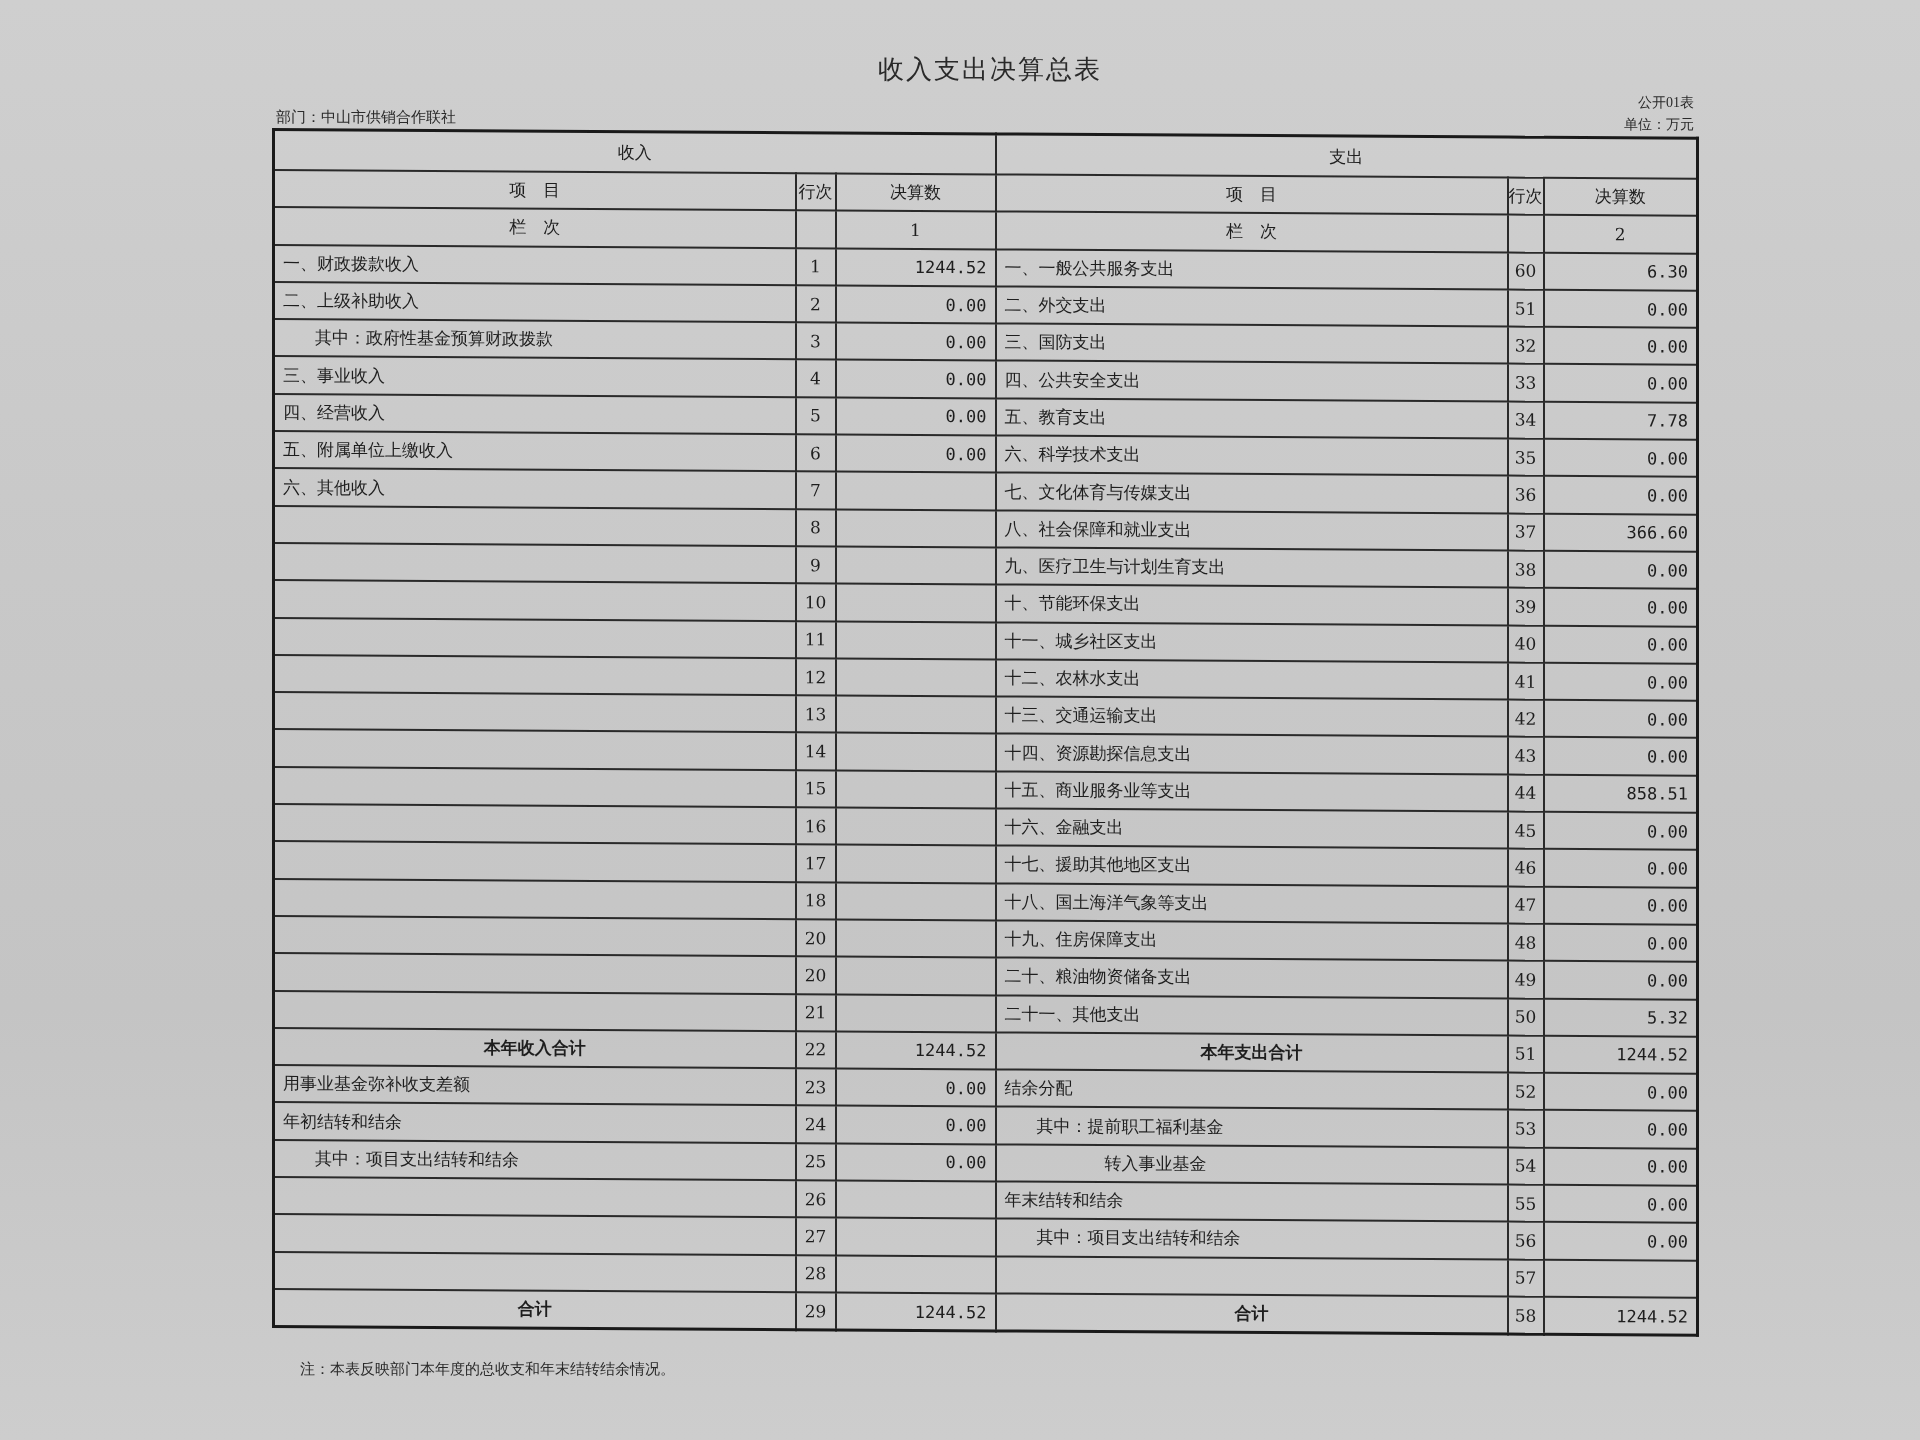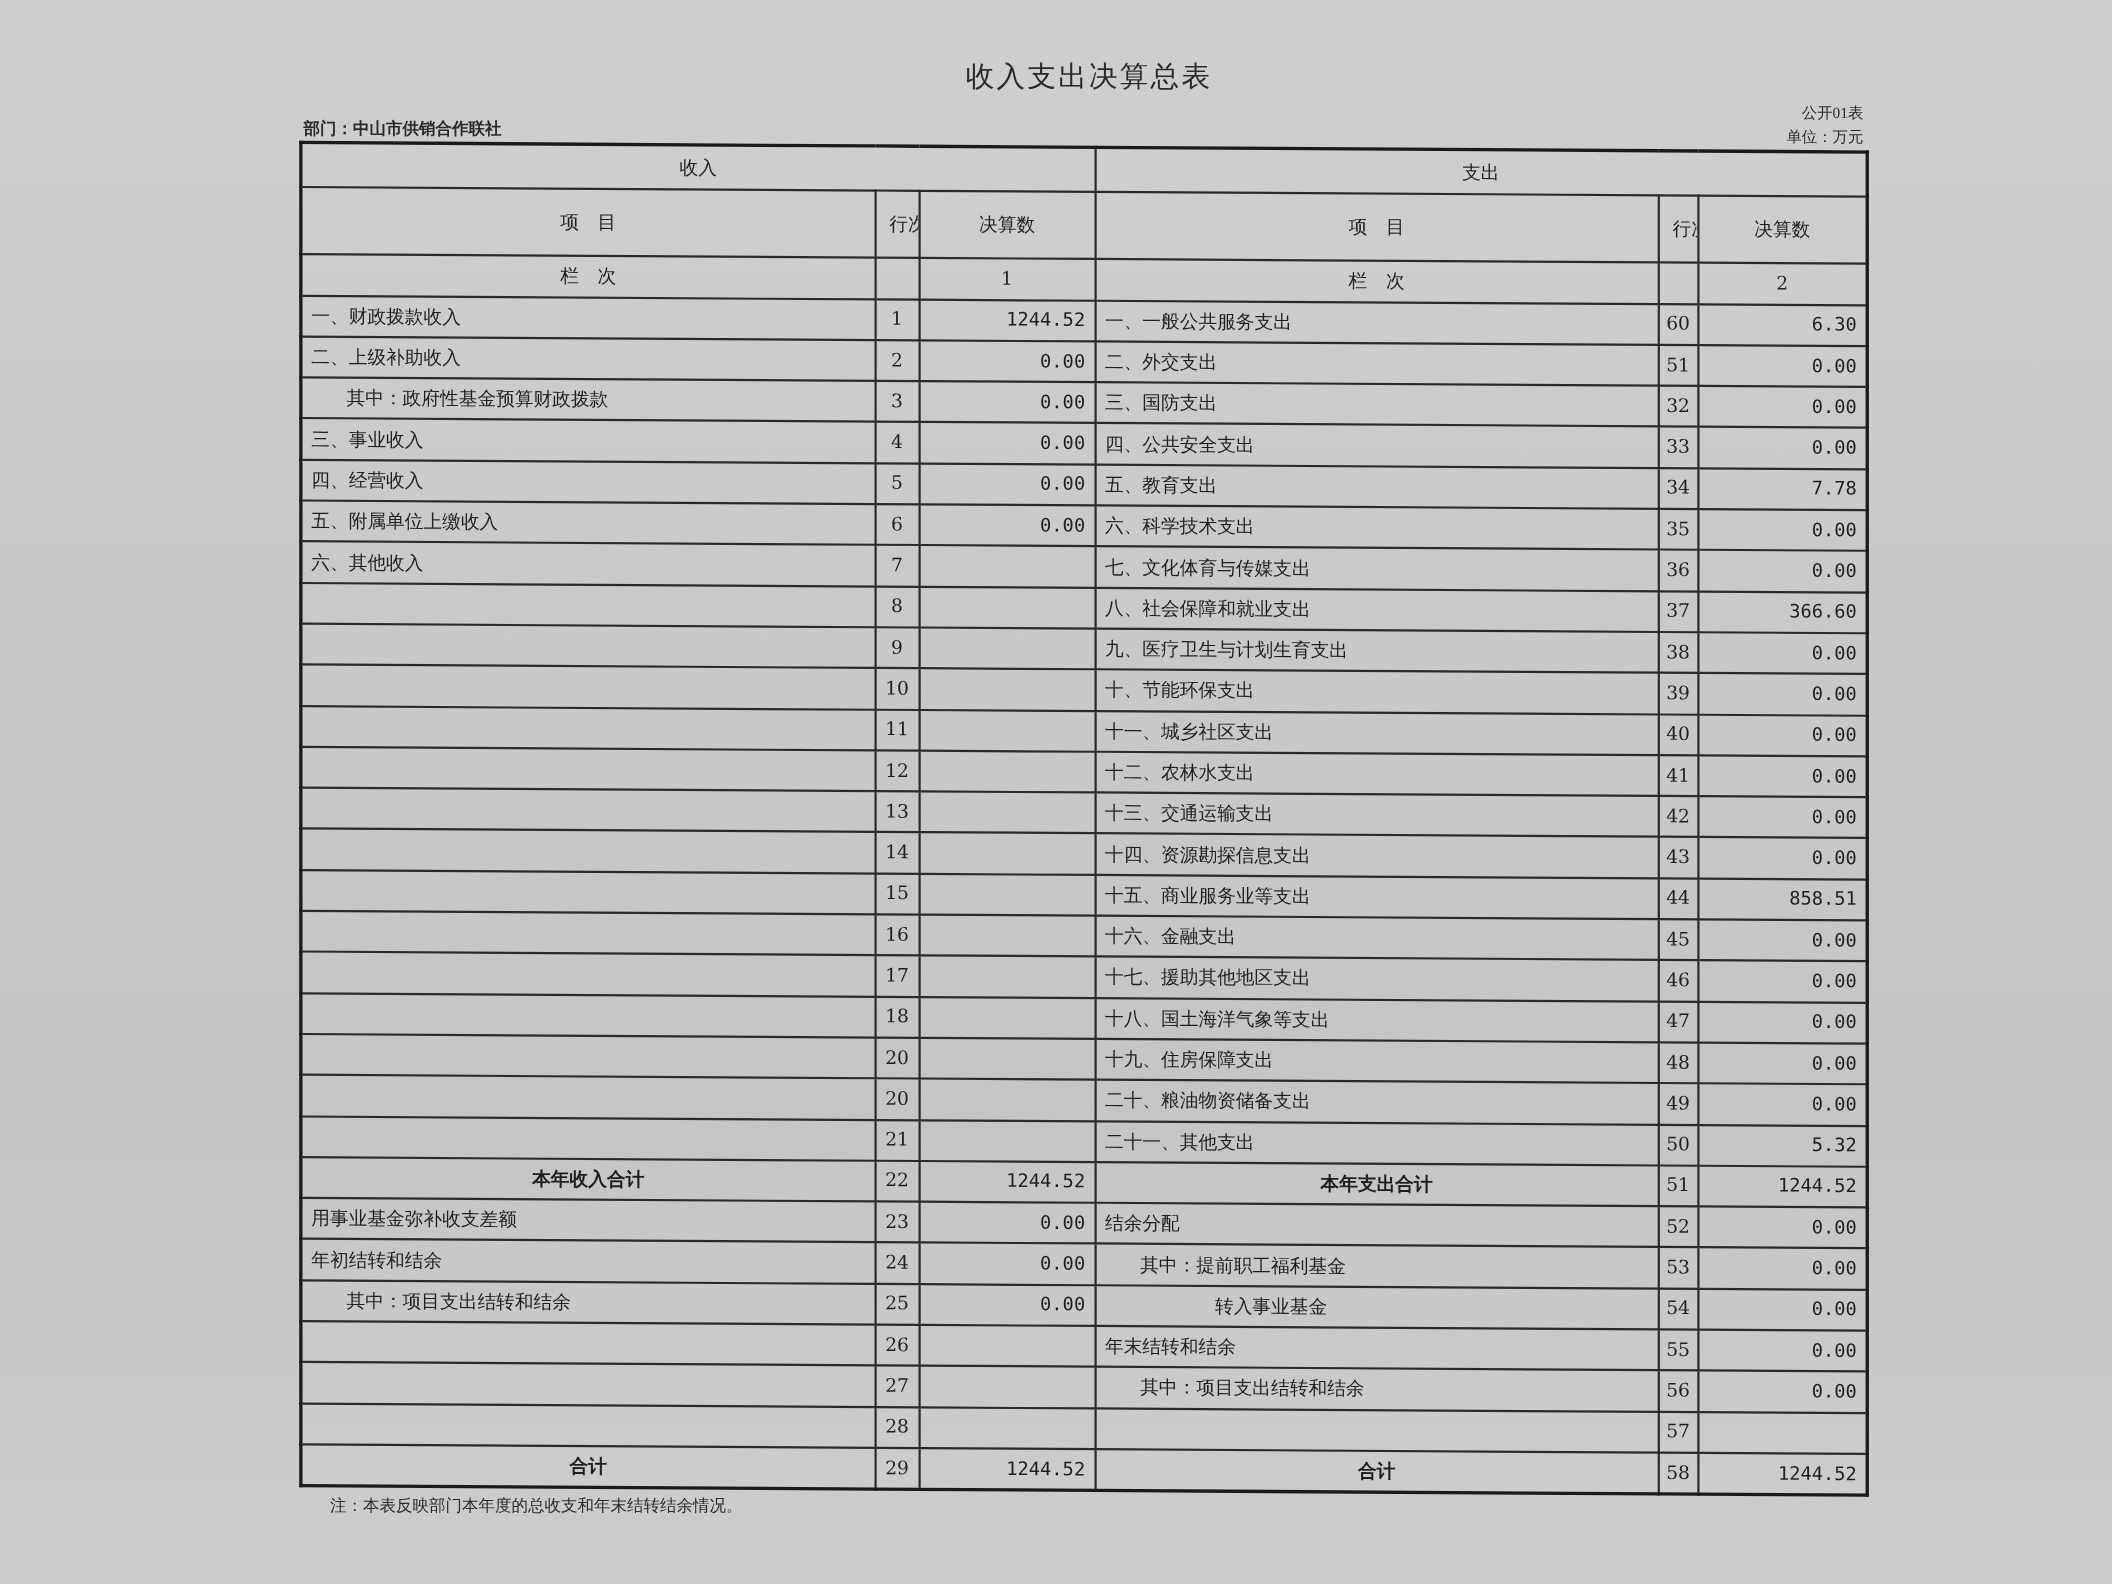--- a/index.html
+++ b/index.html
@@ -7,21 +7,21 @@
     width:1920px;height:1440px;overflow:hidden;
     background: linear-gradient(180deg,#cfcfcf 0%,#c8c8c8 40%,#c4c4c4 70%,#cdcdcd 100%);
     font-family:"DejaVu Serif","Liberation Serif",serif;
     color:#1e1e1e;
     position:relative;
   }
   .page-title{
     position:absolute;left:0;width:1980px;top:52px;text-align:center;
     font-size:26px;letter-spacing:2px;color:#2a2a2a;
   }
-  .dept{position:absolute;left:276px;top:108px;font-size:15px;color:#2a2a2a;font-weight:bold;}
+  .dept{position:absolute;left:276px;top:108px;font-size:15px;color:#2a2a2a;}
   .form-code{position:absolute;right:226px;top:94px;font-size:14px;color:#2a2a2a;text-align:right;font-family:Liberation Serif, serif;}
   .unit{position:absolute;right:226px;top:116px;font-size:14px;color:#2a2a2a;text-align:left;}
   .sheet{
     position:absolute;left:272px;top:128px;
     transform-origin:0 0;
     transform: skewY(0.35deg);
   }
   table.summary{
     border-collapse:collapse;
     border:3px solid #1a1a1a;
@@ -34,21 +34,21 @@
     padding:0 8px;
     font-size:17px;
     white-space:nowrap;
     overflow:hidden;
     background:rgba(255,255,255,0.03);
   }
   .c-item{text-align:left;}
   .c-no{text-align:center;font-size:16px;padding:0 !important;}
   .c-amt{text-align:right;font-family:"DejaVu Sans Mono","Liberation Mono",monospace;font-size:16px;}
   .c-head{text-align:center;font-size:18px;}
-  .c-head-sm{text-align:center;font-size:14px;padding:12px !important;}
+  .c-head-sm{text-align:center;font-size:14px;padding:0 !important;}
   .indent1{padding-left:40px !important;}
   .indent2{padding-left:108px !important;}
   .total{text-align:center;font-weight:bold;}
   .section-head{height:38px !important;}
   .note{position:absolute;left:300px;top:1360px;font-size:15px;color:#2a2a2a;text-align:right;}
 </style>
 </head>
 <body>
 
 <div class="page-title">收入支出决算总表</div>

